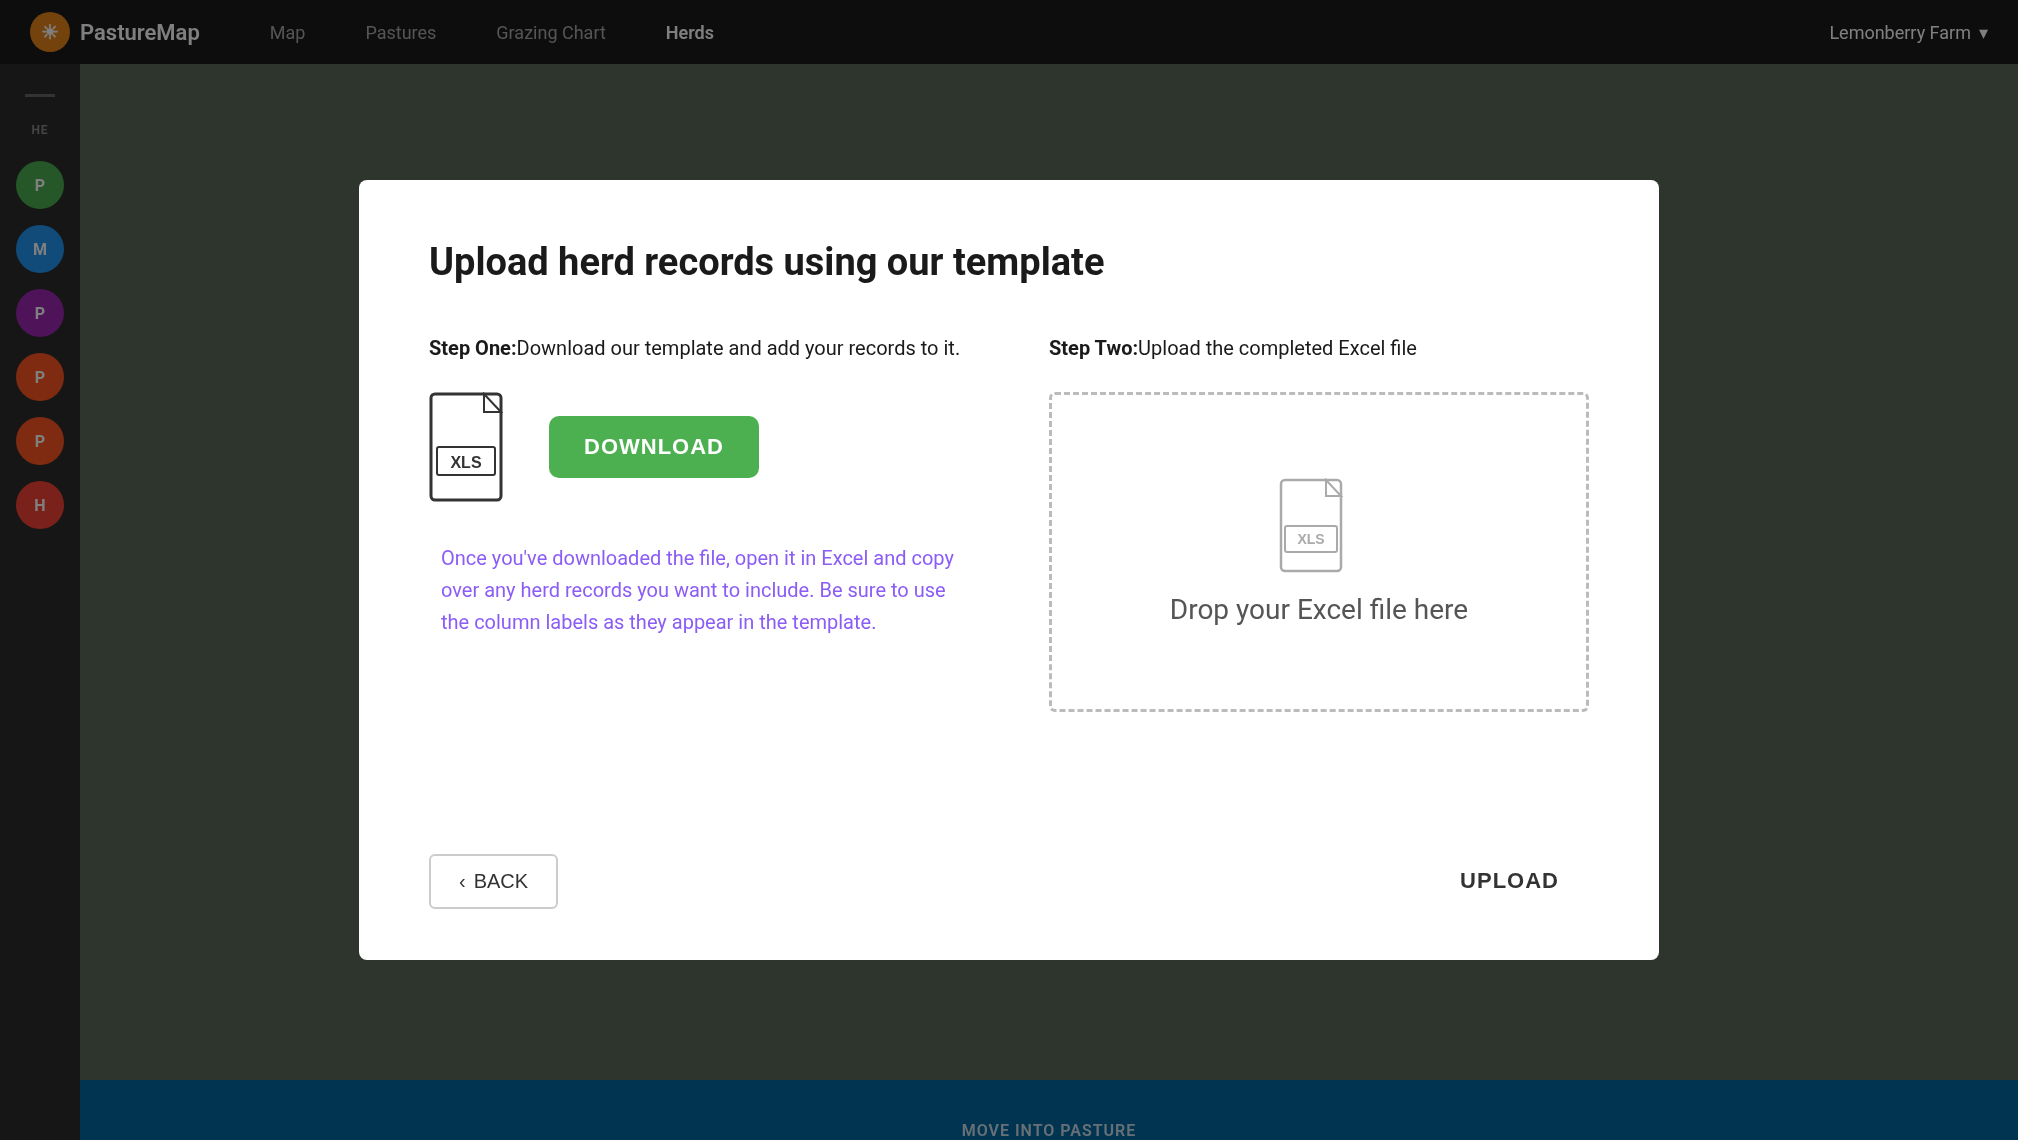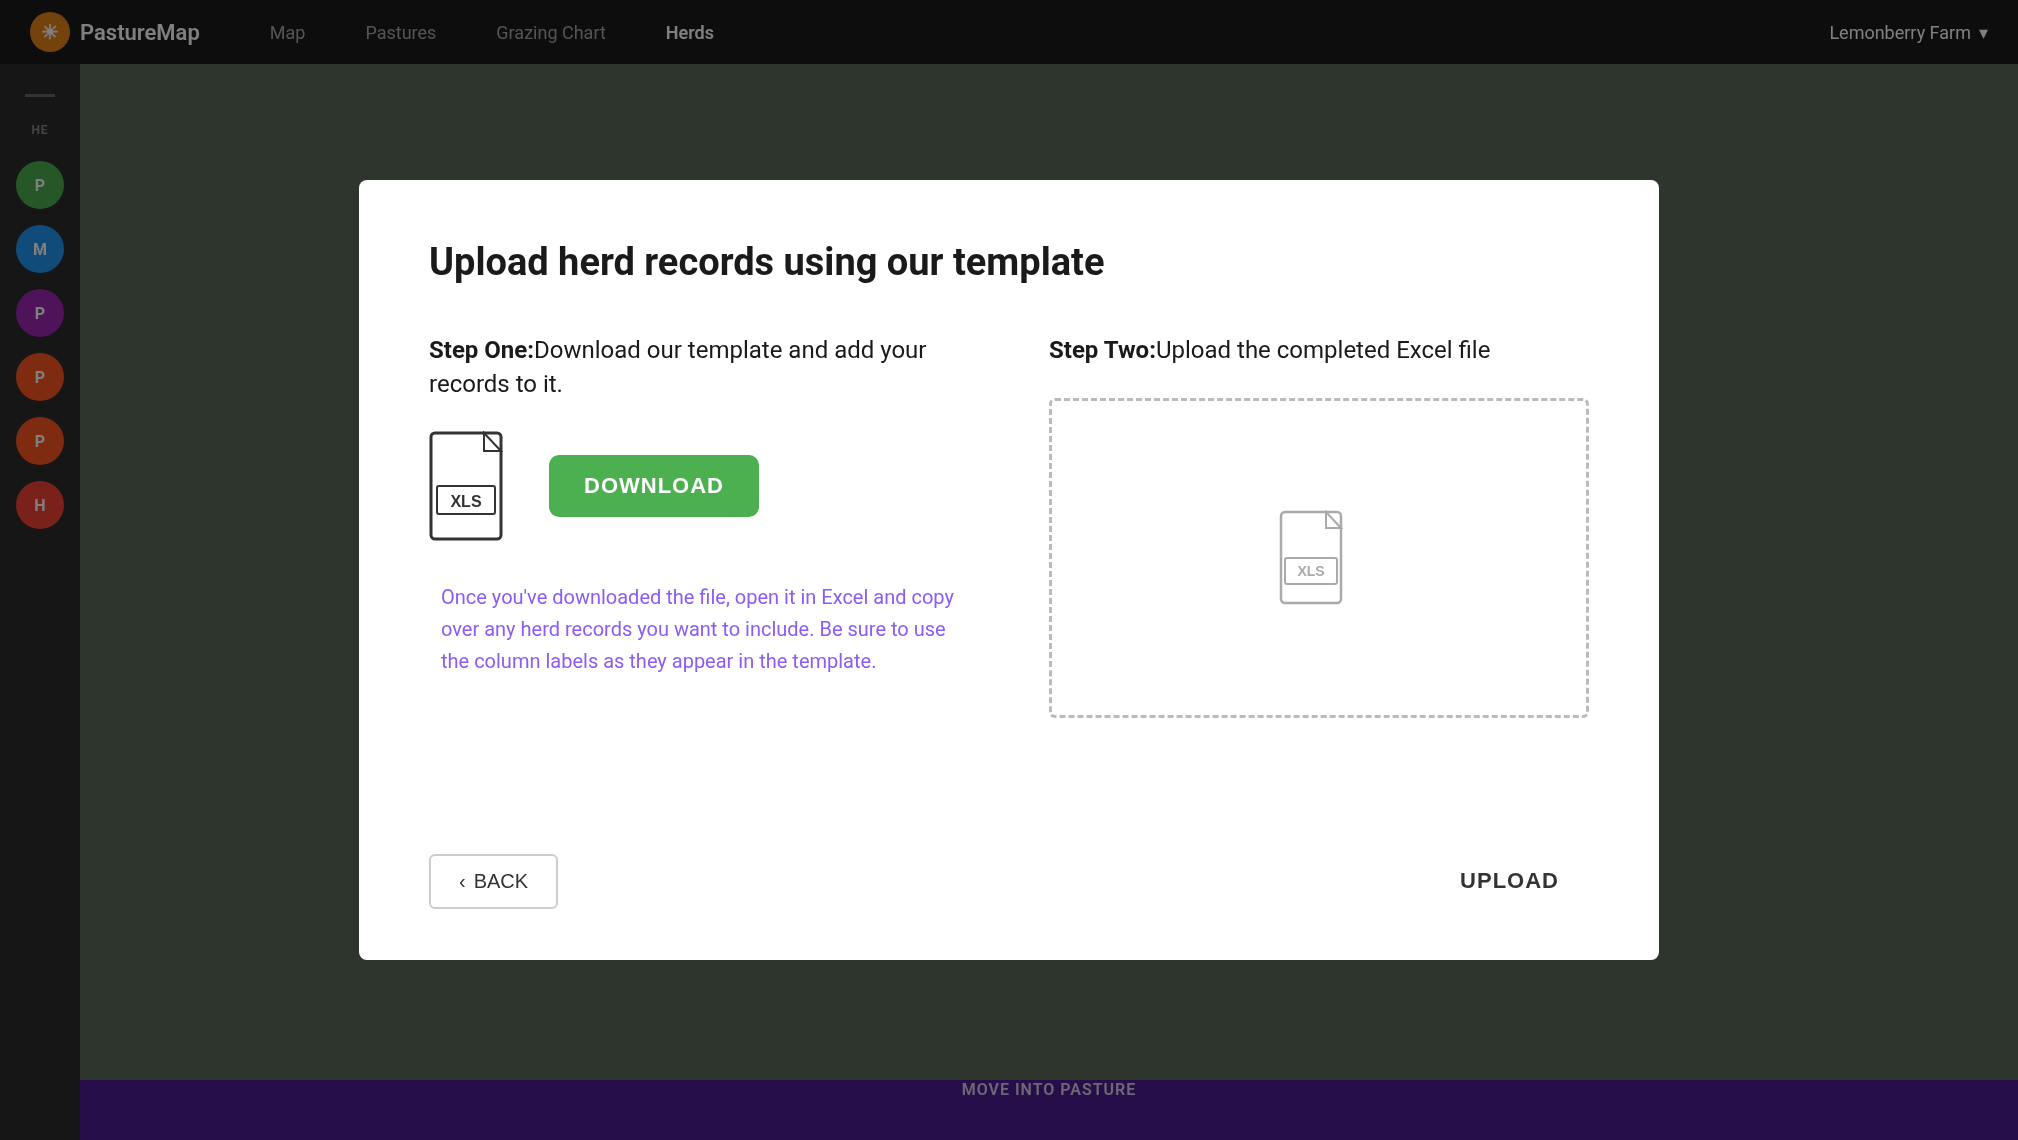--- a/index.html
+++ b/index.html
@@ -113,23 +113,23 @@
       cursor: pointer;
     }
 
     
     .bottom-bar {
       position: absolute;
       bottom: 0;
       left: 80px;
       right: 0;
       height: 60px;
-      background: #4c1d95;
-      display: flex;
-      align-items: flex-start;
+      background: #0369a1;
+      display: flex;
+      align-items: flex-end;
       justify-content: center;
       z-index: 2;
     }
     .move-btn {
       color: white;
       font-size: 16px;
       font-weight: 600;
       letter-spacing: 1px;
       opacity: 0.8;
     }
@@ -173,21 +173,21 @@
 
     .modal-left {
       flex: 1;
     }
 
     .modal-right {
       flex: 1;
     }
 
     .step-title {
-      font-size: 24px;
+      font-size: 20px;
       color: #1a1a1a;
       margin-bottom: 30px;
       line-height: 1.4;
     }
     .step-title strong {
       font-weight: 700;
     }
 
     .download-row {
       display: flex;
@@ -401,20 +401,23 @@
         <svg class="xls-icon-medium" viewBox="0 0 80 95" xmlns="http://www.w3.org/2000/svg">
           <rect x="2" y="2" width="60" height="91" rx="4" ry="4" fill="white" stroke="#aaa" stroke-width="2.5"></rect>
           <polygon points="47,2 62,18 47,18" fill="#ddd" stroke="#aaa" stroke-width="1"></polygon>
           <polygon points="47,2 62,18 47,18" fill="white" stroke="#aaa" stroke-width="2"></polygon>
           <line x1="47" y1="2" x2="47" y2="18" stroke="#aaa" stroke-width="2"></line>
           <line x1="47" y1="18" x2="62" y2="18" stroke="#aaa" stroke-width="2"></line>
           <rect x="6" y="48" width="52" height="26" rx="2" fill="white" stroke="#aaa" stroke-width="2"></rect>
           <text x="32" y="66" text-anchor="middle" font-family="Arial" font-weight="700" font-size="14" fill="#aaa">XLS</text>
         </svg>
 
+        <div class="drop-row">
+          <span class="drop-text">Drop your Excel file here</span>
+        </div>
       </div>
     </div>
   </div>
 
   <div class="modal-footer">
     <button class="back-btn">
       <span>‹</span>
       <span>BACK</span>
     </button>
     <div class="footer-right">

